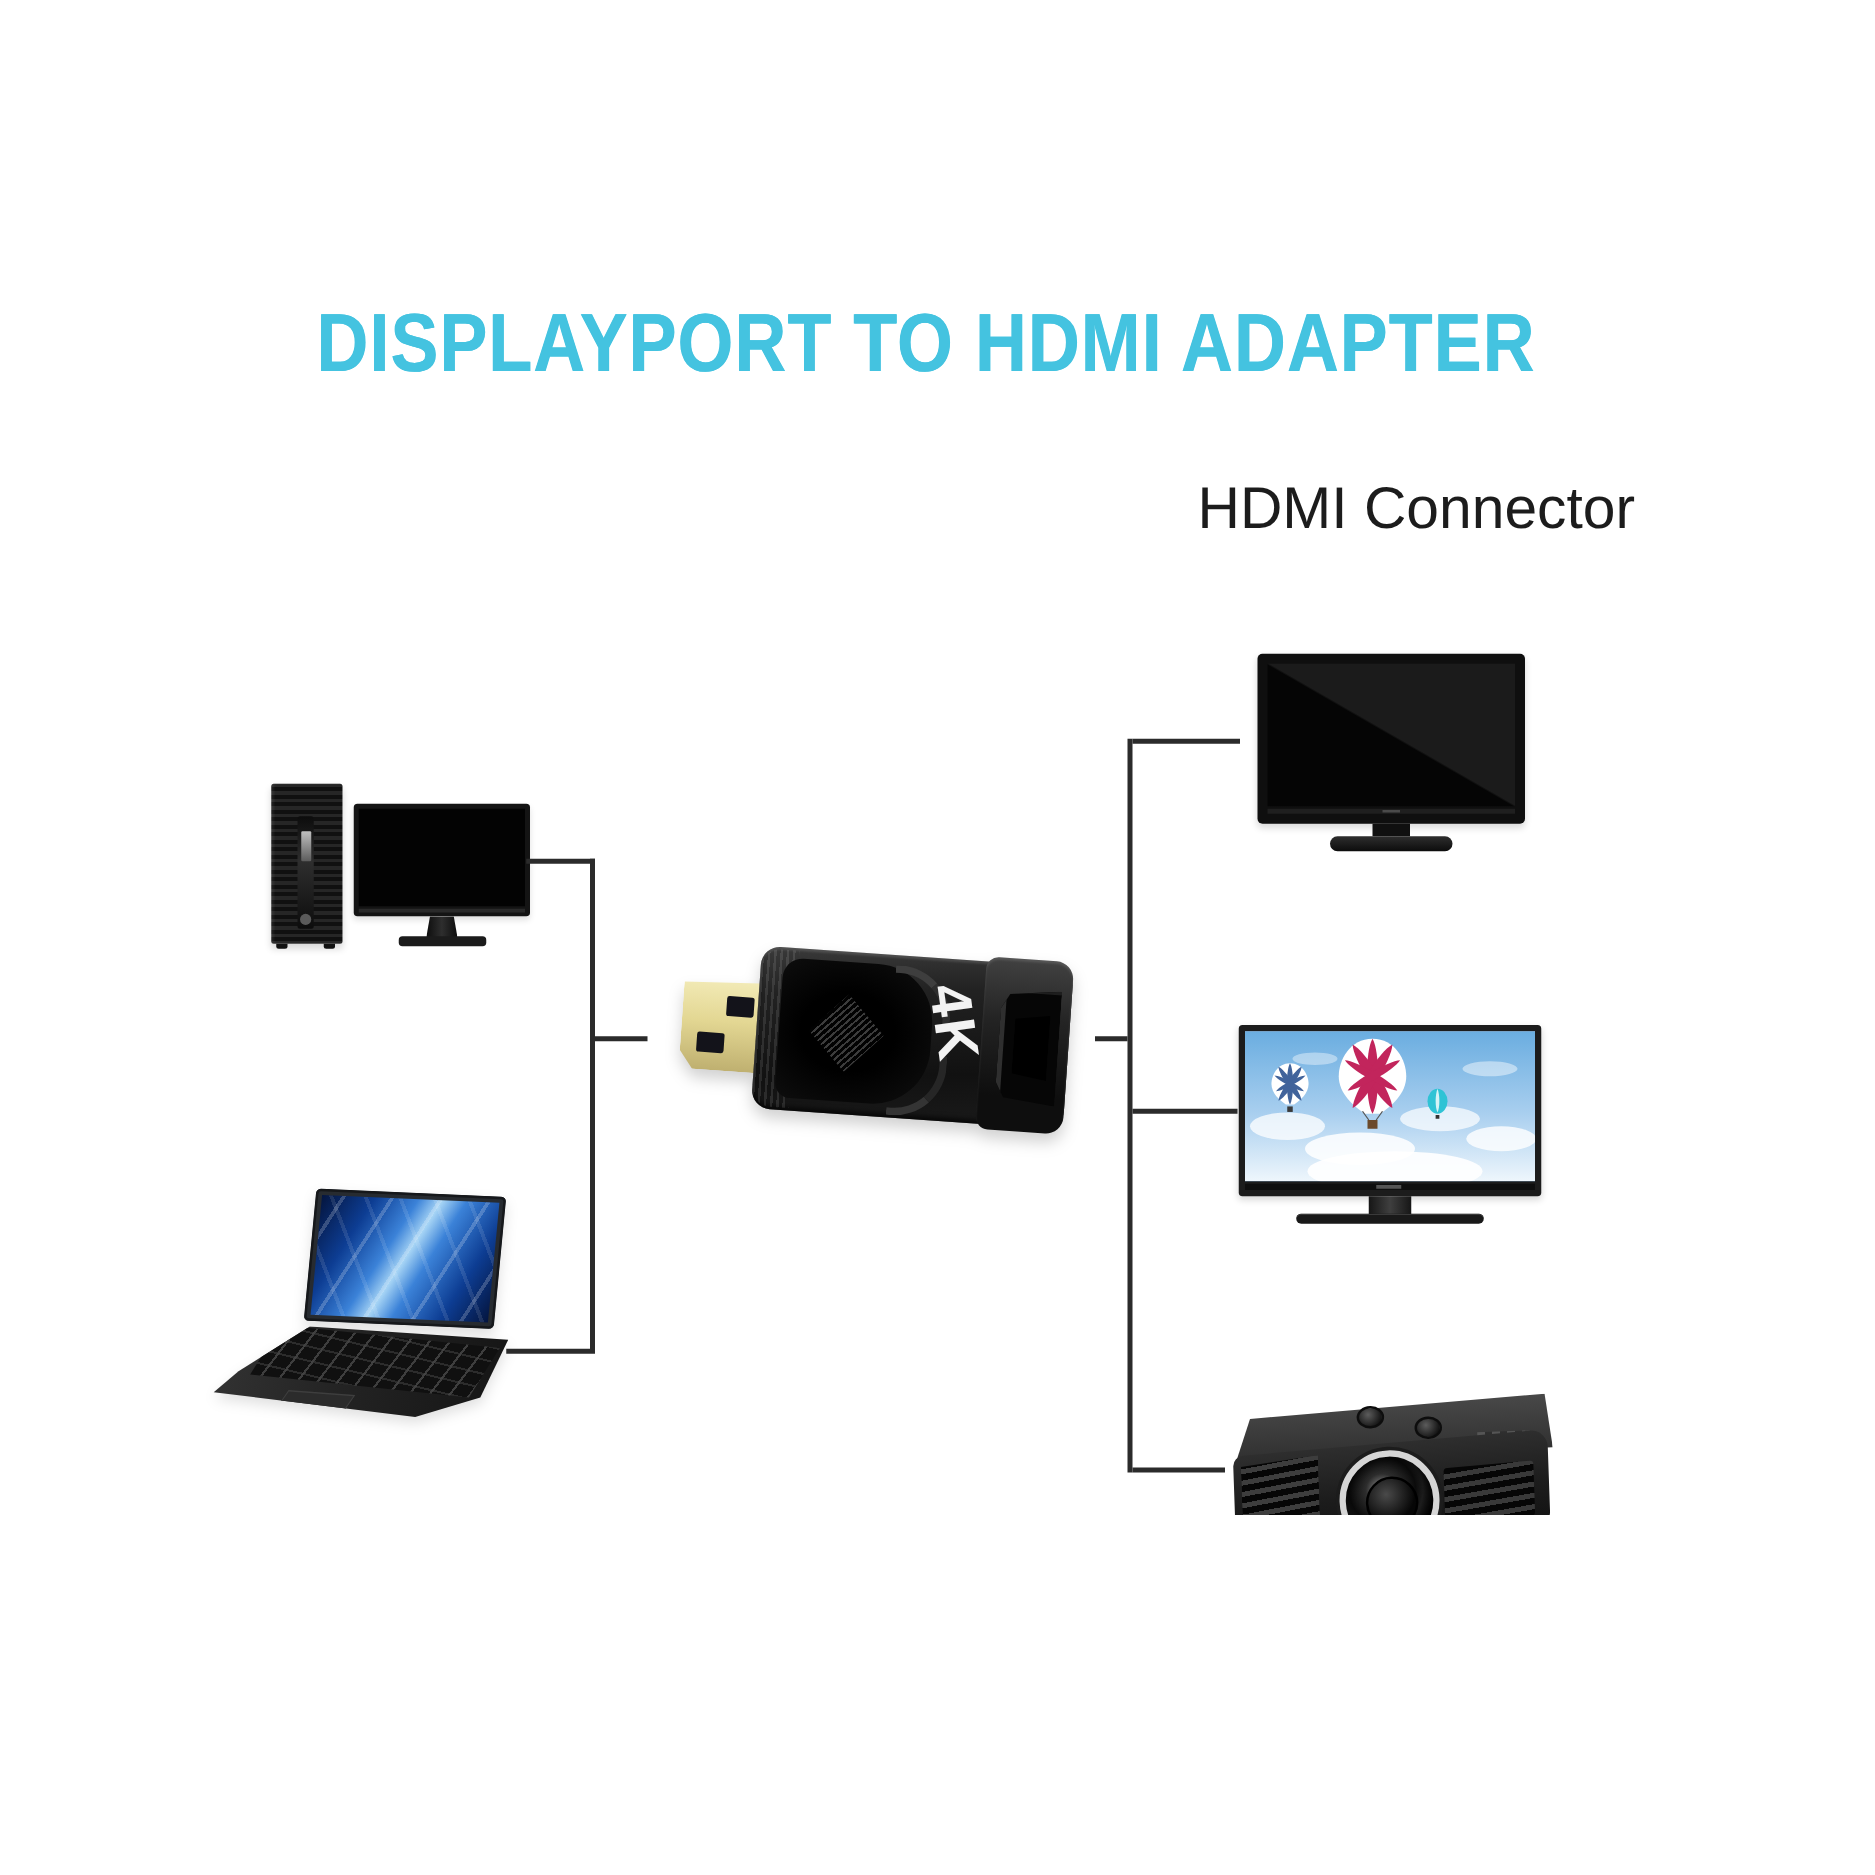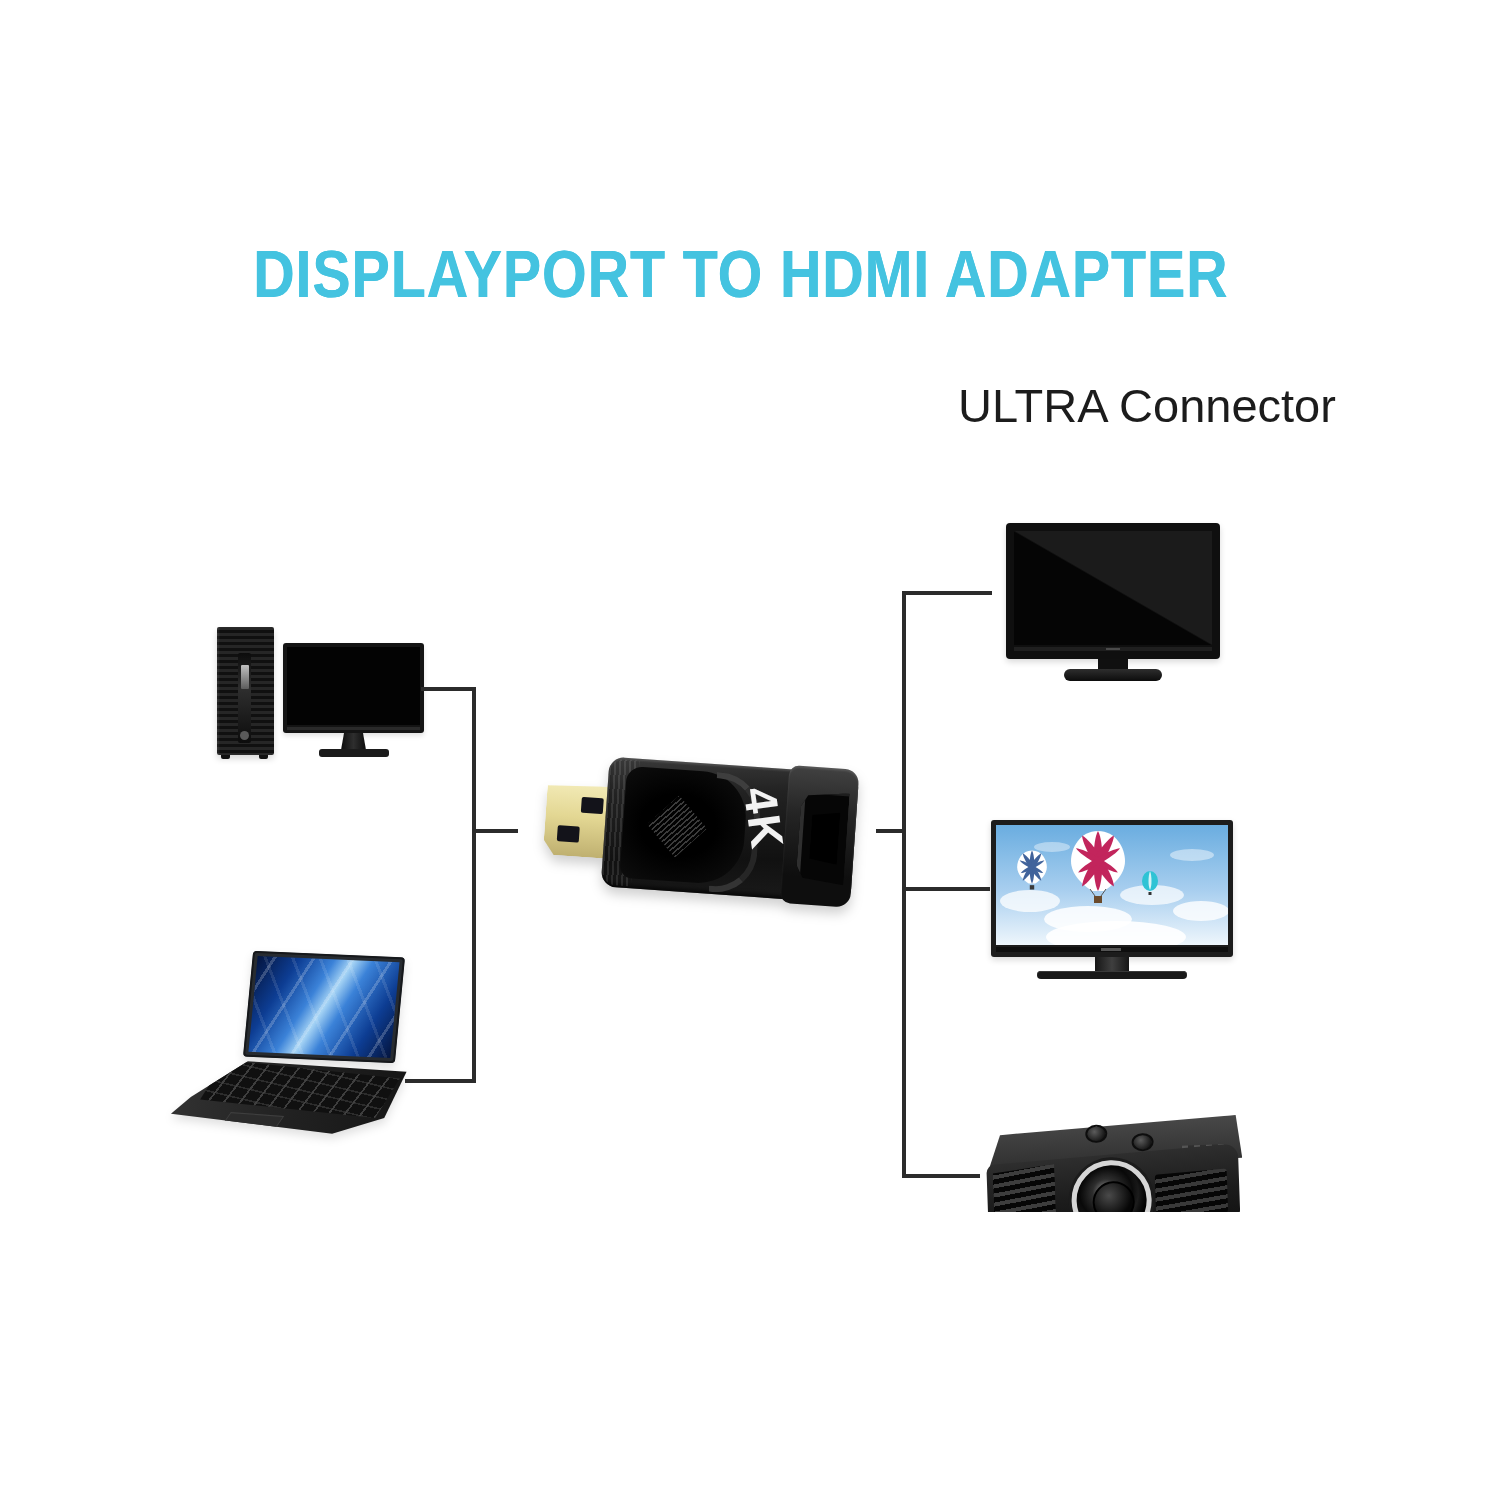--- a/index.html
+++ b/index.html
@@ -159,21 +159,21 @@
     background:radial-gradient(circle at 38% 32%,#4a4a4a,#060606 65%); border:2px solid #000;}
   .proj-shadow{left:16px; top:120px; width:244px; height:18px;
     background:radial-gradient(ellipse at center,rgba(0,0,0,.22),rgba(0,0,0,0) 70%);}
 </style>
 </head>
 <body>
 
 <div class="canvas">
 
   <div class="abs title">DISPLAYPORT TO HDMI ADAPTER</div>
-  <div class="abs col-label label-right">ULTRA Connector</div>
+  <div class="abs col-label label-right">HDMI Connector</div>
 
   <div class="abs tower">
     <div class="abs tower-bay"></div>
     <div class="abs tower-bay-metal"></div>
     <div class="abs tower-logo"></div>
     <div class="abs tower-foot" style="left:4px;"></div>
     <div class="abs tower-foot" style="left:42px;"></div>
   </div>
 
   <div class="abs monitor">

